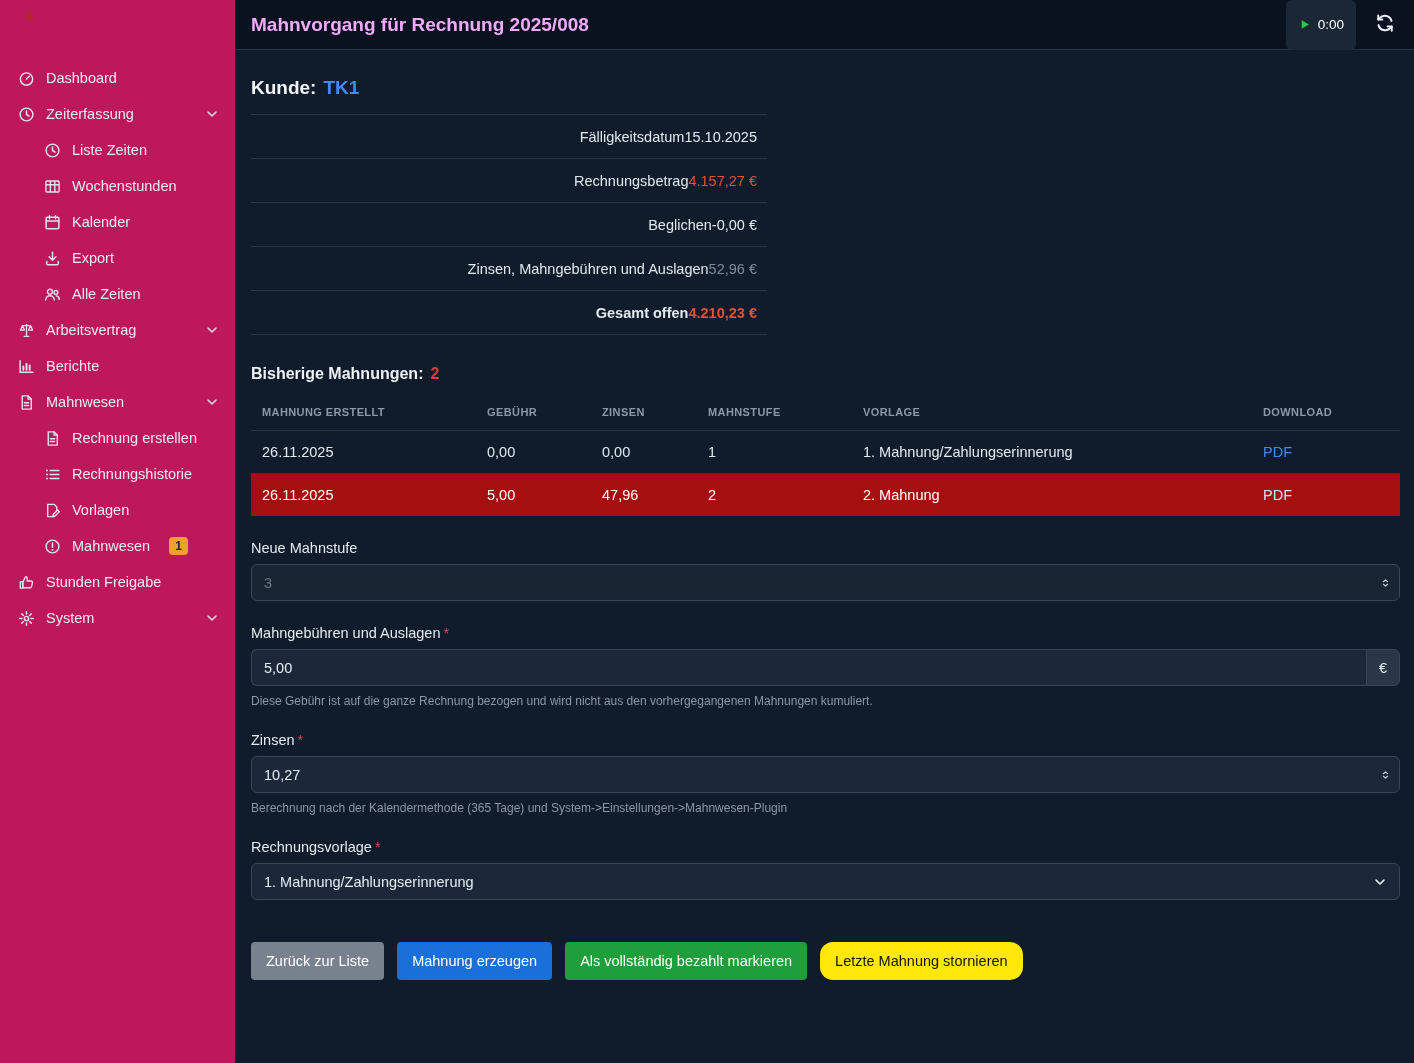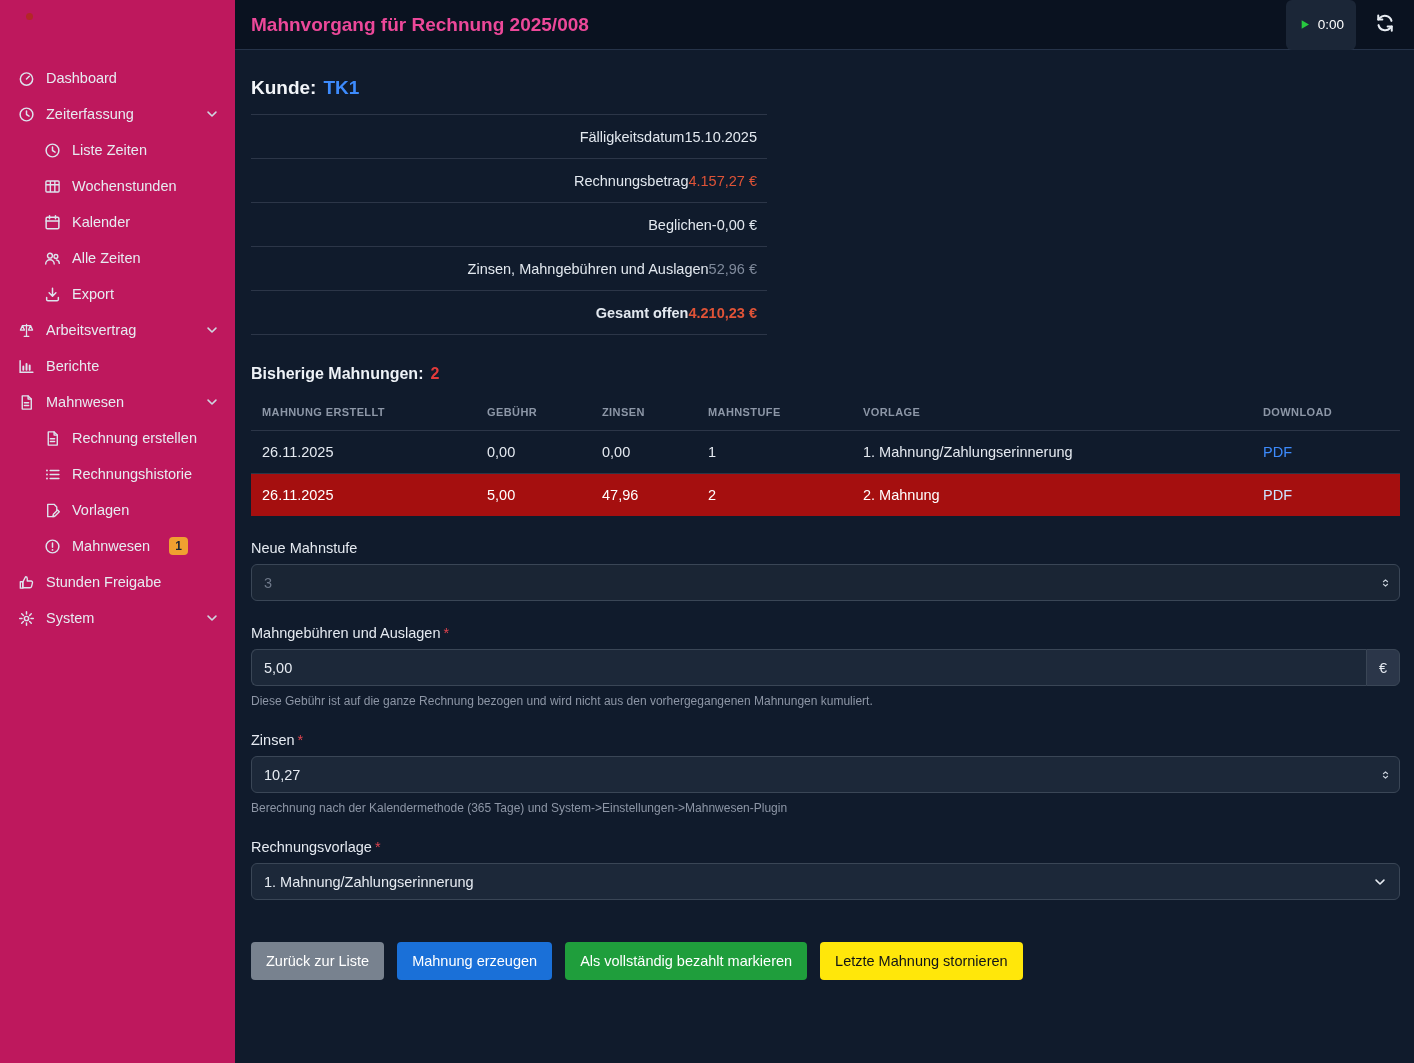--- a/index.html
+++ b/index.html
@@ -22,21 +22,21 @@
   .nicon { width:17px; height:17px; flex:none; display:flex; color:#dde4ee; }
   .nicon svg, .chev svg { display:block; }
   .chev { width:14px; height:14px; margin-left:auto; color:#cfd6e0; display:flex; }
   .badge { background:#f0a030; color:#1b2433; font-size:12px; font-weight:700;
            padding:2px 6px; border-radius:4px; margin-left:8px; line-height:1.2; }
 
   
   .main { flex:1; min-width:0; display:flex; flex-direction:column; background:#101b2c; }
   .topbar { height:50px; flex:none; background:#0a1220; display:flex; align-items:center;
             padding:0 16px; border-bottom:1px solid #263349; }
-  .topbar h1 { margin:0; font-size:19px; font-weight:700; color:#ec4899; }
+  .topbar h1 { margin:0; font-size:19px; font-weight:700; color:#f0abfc; }
   .topbar-right { margin-left:auto; display:flex; align-items:center; gap:16px; }
   .timer-btn { display:flex; align-items:center; gap:7px; background:#1b2637; border:none;
                border-radius:6px; height:50px; padding:0 12px; color:#fff; font-size:13.5px;
                font-family:inherit; cursor:pointer; }
   .play { width:13px; height:13px; color:#27c93f; display:flex; }
   .refresh-btn { background:transparent; border:none; color:#e8edf3; width:26px; height:26px;
                  padding:0; cursor:pointer; display:flex; align-items:center; justify-content:center; }
 
   .content { flex:1; overflow:hidden; padding:0 14px 0 16px; }
 
@@ -86,21 +86,21 @@
             padding:0 12px; font-size:14.5px; color:#e6ebf2; cursor:pointer; }
   .select .chevicon { width:14px; height:14px; color:#e6ebf2; display:flex; }
 
   
   .btn-row { display:flex; align-items:center; gap:13px; margin-top:42px; }
   .btn { height:38px; padding:0 15px; border:none; border-radius:4px; font-size:14.5px;
          font-family:inherit; cursor:pointer; color:#fff; }
   .btn.gray   { background:#78828f; }
   .btn.blue   { background:#1a70d8; }
   .btn.green  { background:#1f9e3c; }
-  .btn.yellow { background:#ffe70a; color:#101418; }
+  .btn.yellow { background:#ffe70a; color:#101418;border-radius:13px; }
 </style>
 </head>
 <body>
 
 <svg width="0" height="0" style="position:absolute">
   <defs>
     <symbol id="i-gauge" viewBox="0 0 16 16">
         <g fill="none" stroke="currentColor" stroke-width="1.4" stroke-linecap="round" stroke-linejoin="round">
           <circle cx="8" cy="8.5" r="5.8"></circle>
           <path d="M8 8.5l2.6-2.6"></path>
@@ -268,32 +268,32 @@
         <span class="nicon">
             <svg width="17" height="17">
               <use href="#i-calendar"></use>
             </svg>
           </span>
         <span class="nlabel">Kalender</span>
       </div>
       <div class="nav-item sub">
         <span class="nicon">
             <svg width="17" height="17">
+              <use href="#i-download"></use>
+            </svg>
+          </span>
+        <span class="nlabel">Export</span>
+      </div>
+      <div class="nav-item sub">
+        <span class="nicon">
+            <svg width="17" height="17">
               <use href="#i-users"></use>
             </svg>
           </span>
         <span class="nlabel">Alle Zeiten</span>
-      </div>
-      <div class="nav-item sub">
-        <span class="nicon">
-            <svg width="17" height="17">
-              <use href="#i-download"></use>
-            </svg>
-          </span>
-        <span class="nlabel">Export</span>
       </div>
       <div class="nav-item">
         <span class="nicon">
             <svg width="17" height="17">
               <use href="#i-scale"></use>
             </svg>
           </span>
         <span class="nlabel">Arbeitsvertrag</span>
         <span class="chev">
             <svg width="14" height="14">

